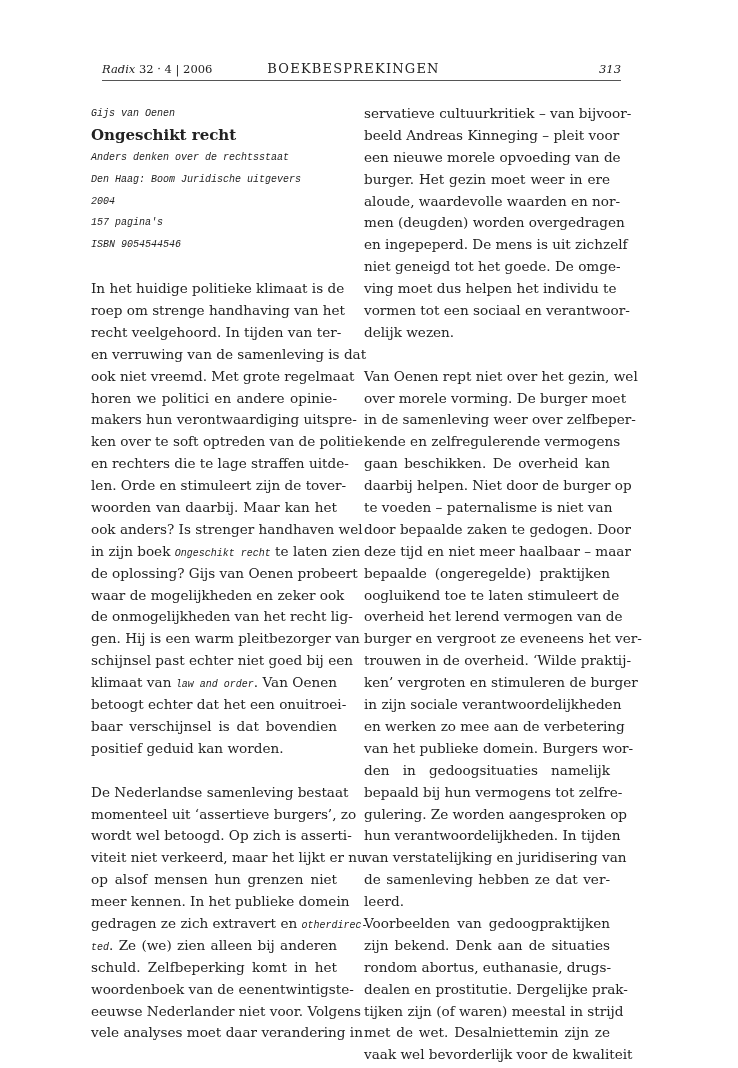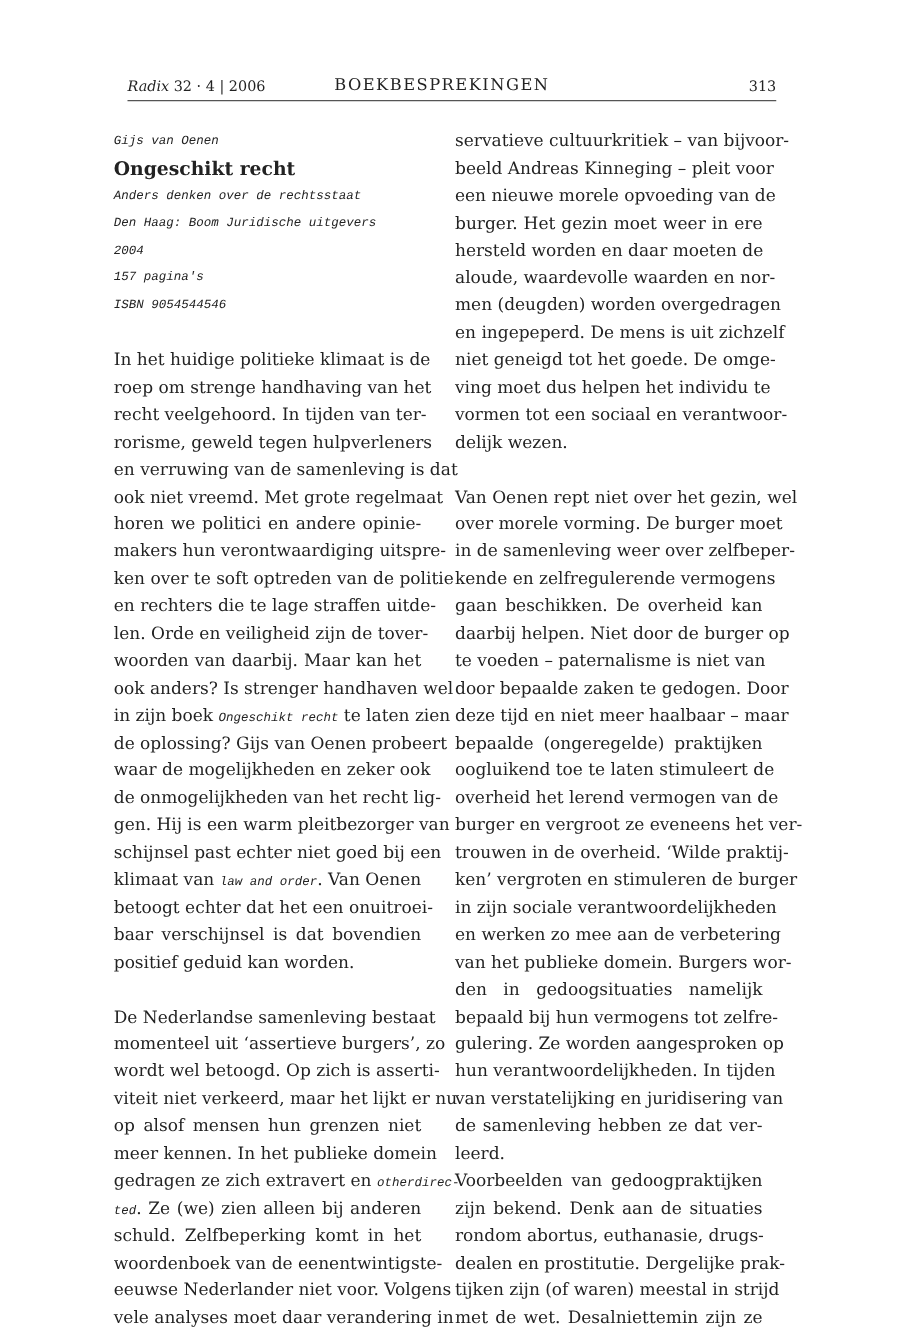--- a/index.html
+++ b/index.html
@@ -4,21 +4,21 @@
 <style>
   html, body { margin: 0; padding: 0; background: #ffffff; }
   body { width: 738px; height: 1068px; position: relative; overflow: hidden;
          font-family: "DejaVu Serif", "Liberation Serif", serif; color: #222; }
   .header { position: absolute; left: 91px; top: 62px; width: 519px; height: 18px;
             border-bottom: 1px solid #555; margin-left: 11px; }
   .hdr-left { position: absolute; left: 0; top: 0; font-size: 11.5px; }
   .hdr-left .journal { font-style: italic; }
   .hdr-center { position: absolute; left: 0; right: 16px; top: -1px; text-align: center;
                 font-size: 13px; letter-spacing: 1.2px; }
-  .hdr-right { position: absolute; right: 0; top: 0; font-size: 11.5px; }
+  .hdr-right { position: absolute; right: 0; top: 0; font-size: 11.5px; font-style: italic; }
   .col { position: absolute; top: 103px; width: 246px; font-size: 13.6px; line-height: 21.9px; }
   .col-left { left: 91px; }
   .col-right { left: 364px; }
   .line { display: block; white-space: nowrap; text-align: justify; text-align-last: justify; height: 21.9px; }
   .line.last { text-align-last: left; }
   .meta-line { display: block; white-space: nowrap; height: 21.9px; }
   .it { font-style: italic; font-family: Liberation Mono, monospace; font-size: 10px; }
   .bold { font-weight: bold; font-size: 15px; }
   .gap { display: block; height: 21.9px; }
   .para { display: block; }
@@ -41,28 +41,27 @@
     <span class="meta-line it">2004</span>
     <span class="meta-line it">157 pagina's</span>
     <span class="meta-line it">ISBN 9054544546</span>
   </div>
   <span class="gap"></span>
   <div id="left-body">
       <div class="para">
         <span class="line">In het huidige politieke klimaat is de</span>
         <span class="line">roep om strenge handhaving van het</span>
         <span class="line">recht veelgehoord. In tijden van ter-</span>
-        <span class="line">rorisme, geweld tegen hulpverleners</span>
         <span class="line">en verruwing van de samenleving is dat</span>
         <span class="line">ook niet vreemd. Met grote regelmaat</span>
         <span class="line">horen we politici en andere opinie-</span>
         <span class="line">makers hun verontwaardiging uitspre-</span>
         <span class="line">ken over te soft optreden van de politie</span>
         <span class="line">en rechters die te lage straffen uitde-</span>
-        <span class="line">len. Orde en veiligheid zijn de tover-</span>
+        <span class="line">len. Orde en stimuleert zijn de tover-</span>
         <span class="line">woorden van daarbij. Maar kan het</span>
         <span class="line">ook anders? Is strenger handhaven wel</span>
         <span class="line">in zijn boek <span class="it">Ongeschikt recht</span> te laten zien</span>
         <span class="line">de oplossing? Gijs van Oenen probeert</span>
         <span class="line">waar de mogelijkheden en zeker ook</span>
         <span class="line">de onmogelijkheden van het recht lig-</span>
         <span class="line">gen. Hij is een warm pleitbezorger van</span>
         <span class="line">schijnsel past echter niet goed bij een</span>
         <span class="line">klimaat van <span class="it">law and order</span>. Van Oenen</span>
         <span class="line">betoogt echter dat het een onuitroei-</span>
@@ -87,21 +86,20 @@
     </div>
 </div>
 
 <div class="col col-right">
   <div id="right-body">
       <div class="para">
         <span class="line">servatieve cultuurkritiek – van bijvoor-</span>
         <span class="line">beeld Andreas Kinneging – pleit voor</span>
         <span class="line">een nieuwe morele opvoeding van de</span>
         <span class="line">burger. Het gezin moet weer in ere</span>
-        <span class="line">hersteld worden en daar moeten de</span>
         <span class="line">aloude, waardevolle waarden en nor-</span>
         <span class="line">men (deugden) worden overgedragen</span>
         <span class="line">en ingepeperd. De mens is uit zichzelf</span>
         <span class="line">niet geneigd tot het goede. De omge-</span>
         <span class="line">ving moet dus helpen het individu te</span>
         <span class="line">vormen tot een sociaal en verantwoor-</span>
         <span class="line last">delijk wezen.</span>
       </div>
       <span class="gap"></span>
       <div class="para">

